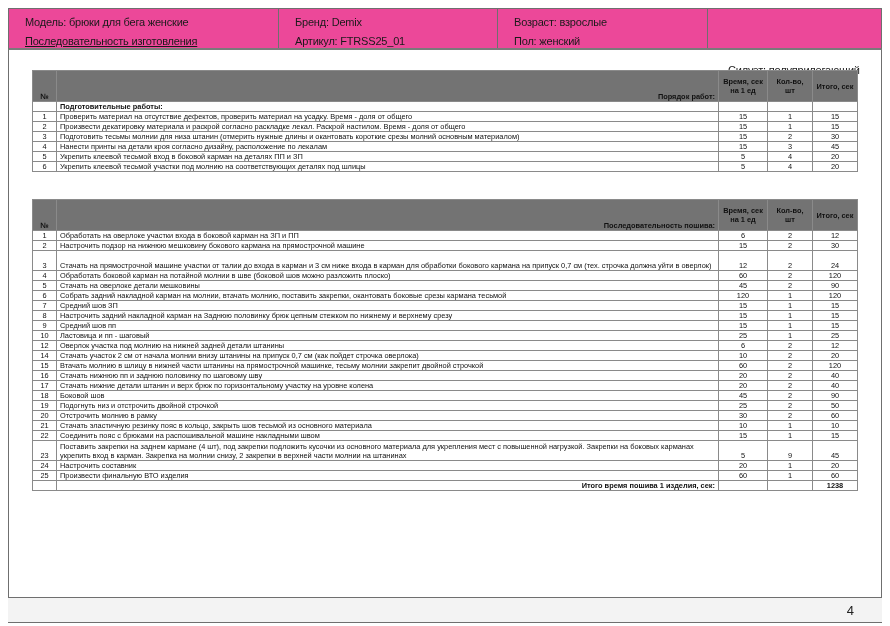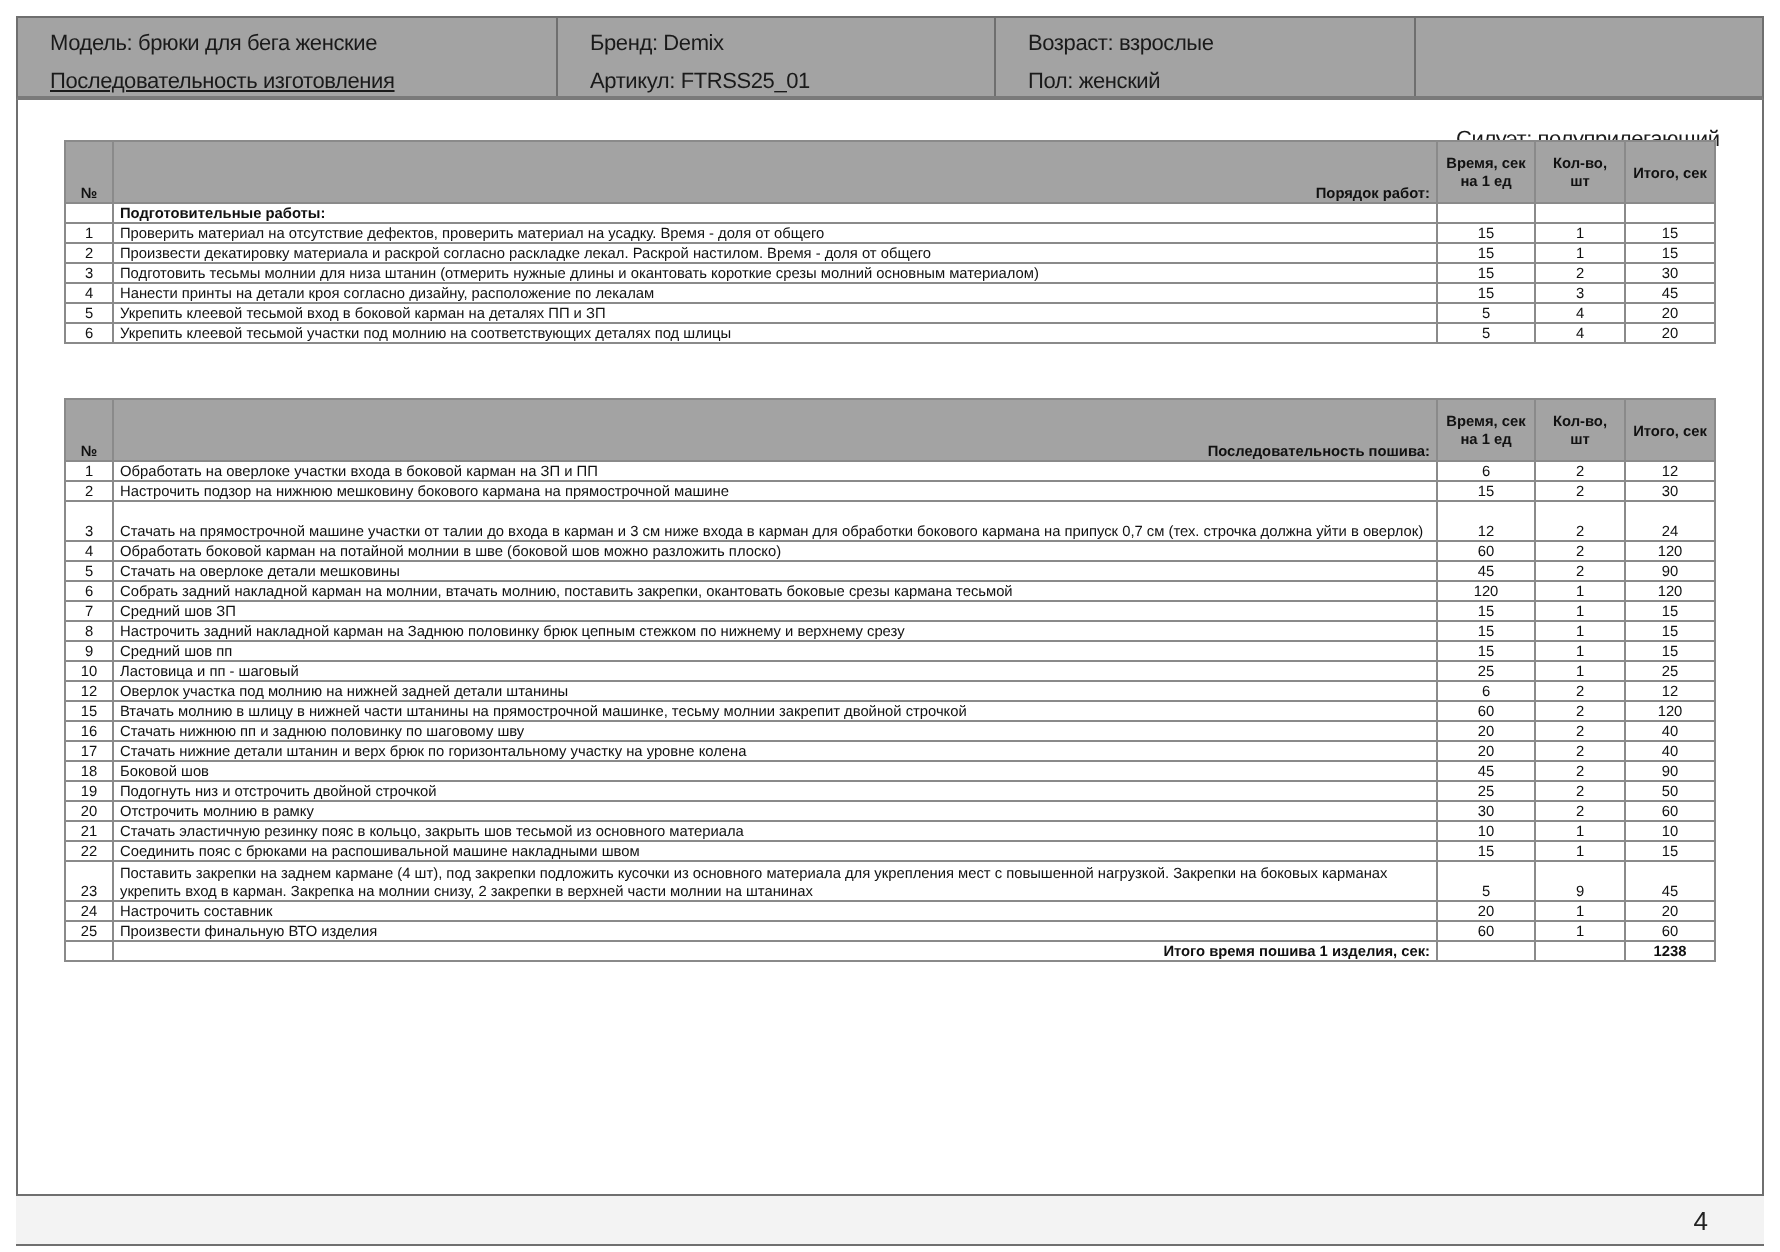--- a/index.html
+++ b/index.html
@@ -5,38 +5,38 @@
   * { box-sizing: border-box; margin: 0; padding: 0; }
   html, body { width: 890px; height: 626px; background: #ffffff; overflow: hidden; }
   body { position: relative; font-family: "Liberation Sans", sans-serif; color: #111; }
 
   .page-frame {
     position: absolute; left: 8px; top: 8px; width: 874px; height: 615px;
     border: 1px solid #6f6f6f; border-top: none; background: #fff;
   }
   .header {
     position: absolute; left: 8px; top: 8px; width: 874px; height: 42px;
-    border: 1px solid #6f6f6f; background: #a3a3a3; display: flex;
+    border: 1px solid #6f6f6f; background: #ec4899; display: flex;
     border-bottom: 2px solid #7a7a7a;
   }
   .header .col {
     height: 100%; border-right: 1px solid #6f6f6f; padding: 6px 0 0 16px;
     font-family: "Liberation Sans", sans-serif; font-size: 11px; color: #1a1a1a;
   }
   .header .col:last-child { border-right: none; padding-left: 20px; margin-top: 48px; }
   .header .col div { height: 19px; line-height: 14px; letter-spacing: -0.2px; }
   .header .underline { text-decoration: underline; }
 
   .tbl-wrap { position: absolute; left: 32px; width: 826px; }
   table {
     border-collapse: collapse; width: 100%; table-layout: fixed;
     font-family: "Liberation Sans", sans-serif; font-size: 7.4px; color: #111;
   }
   td, th { border: 1px solid #8a8a8a; padding: 0 3px; height: 10px; line-height: 9px; vertical-align: bottom; white-space: nowrap; overflow: hidden; }
-  th { background: #a3a3a3; font-weight: bold; font-size: 7.4px; }
+  th { background: #737373; font-weight: bold; font-size: 7.4px; }
   th.num { text-align: center; }
   th.desc { text-align: right; margin-left: 22px; }
   th.nc { text-align: center; white-space: normal; vertical-align: middle; line-height: 9px; }
   td.num, td.nc { text-align: center; }
   td.desc { text-align: left; }
   tr.section td.desc { font-weight: bold; }
   tr.tall td { height: 20px; }
   tr.tall td.desc { white-space: normal; line-height: 9px; }
   tr.total td { font-weight: bold; }
   tr.total td.label { text-align: right; padding-right: 3px; padding-left: 36px; }
@@ -240,20 +240,27 @@
           <td class="nc">25</td>
         </tr>
       <tr>
           <td class="num">12</td>
           <td class="desc">Оверлок участка под молнию на нижней задней детали штанины</td>
           <td class="nc">6</td>
           <td class="nc">2</td>
           <td class="nc">12</td>
         </tr>
       <tr>
+          <td class="num">14</td>
+          <td class="desc">Стачать участок 2 см от начала молнии внизу штанины на припуск 0,7 см (как пойдет строчка оверлока)</td>
+          <td class="nc">10</td>
+          <td class="nc">2</td>
+          <td class="nc">20</td>
+        </tr>
+      <tr>
           <td class="num">15</td>
           <td class="desc">Втачать молнию в шлицу в нижней части штанины на прямострочной машинке, тесьму молнии закрепит двойной строчкой</td>
           <td class="nc">60</td>
           <td class="nc">2</td>
           <td class="nc">120</td>
         </tr>
       <tr>
           <td class="num">16</td>
           <td class="desc">Стачать нижнюю пп и заднюю половинку по шаговому шву</td>
           <td class="nc">20</td>

